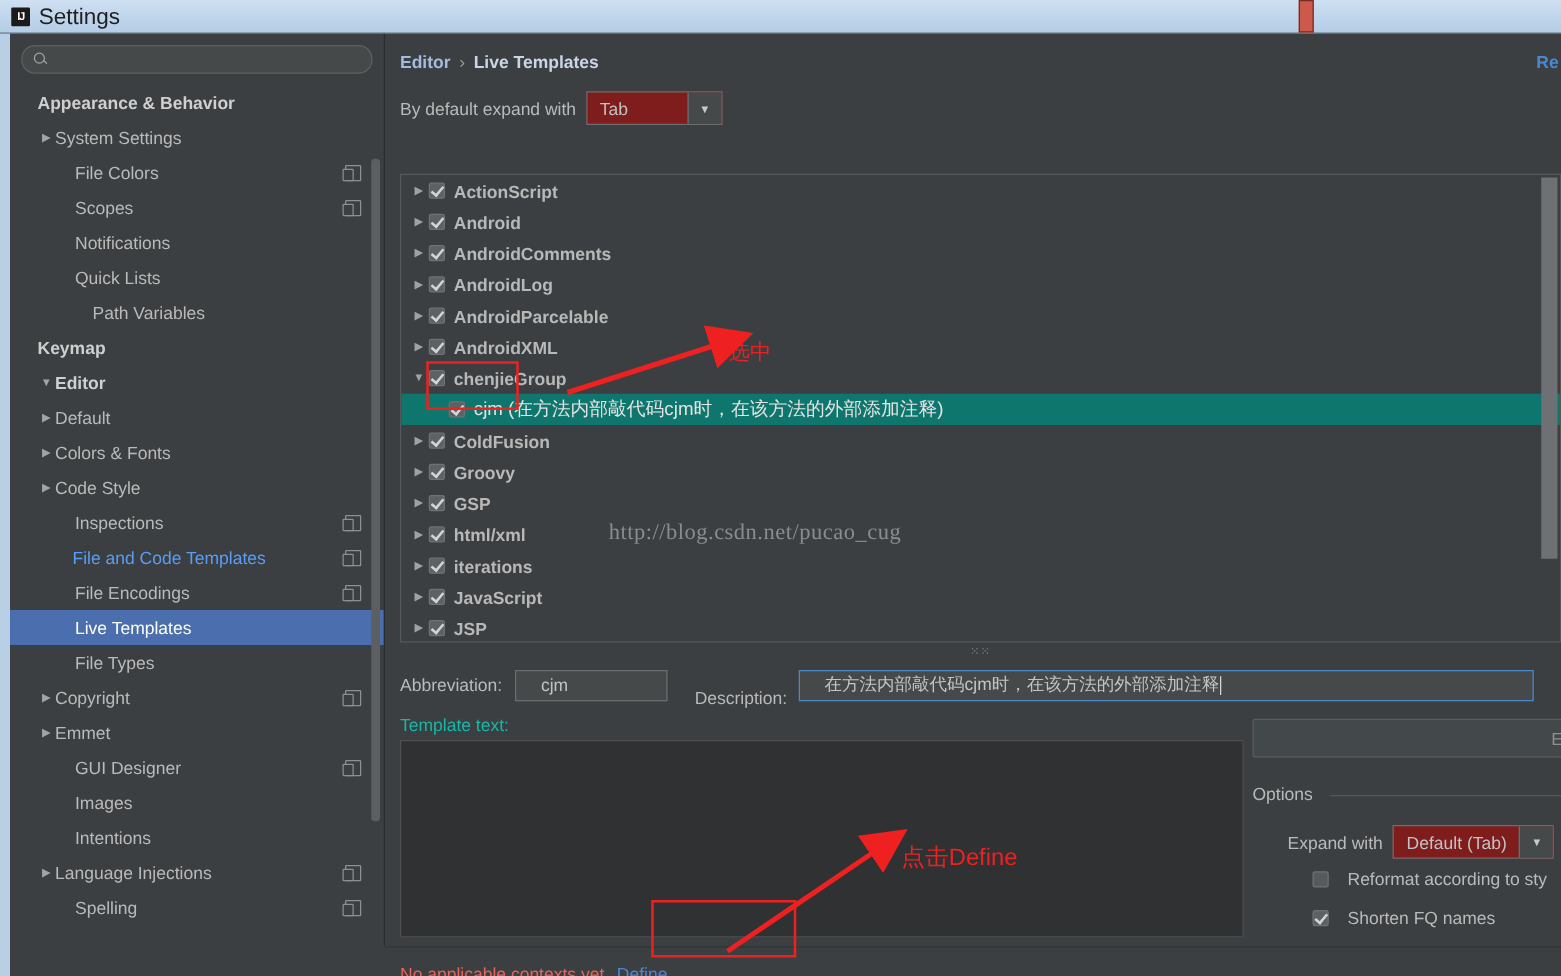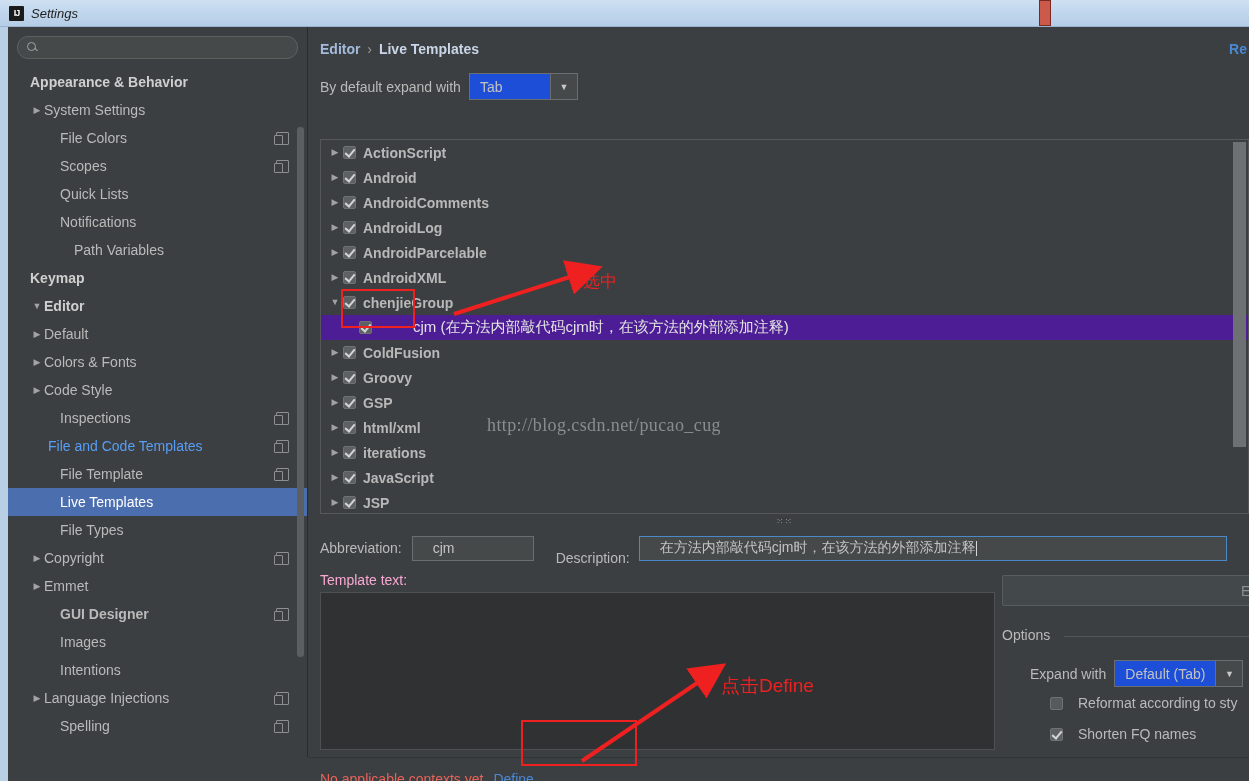--- a/index.html
+++ b/index.html
@@ -21,21 +21,21 @@
     display: flex; align-items: center; gap: 7px;
     padding-left: 9px;
     box-sizing: border-box;
   }
   .title-icon {
     width: 15px; height: 15px; background: #1b1b1b; border-radius: 1px;
     display: flex; align-items: center; justify-content: center;
     color: #ffffff; font-size: 9px; font-weight: bold; letter-spacing: -1px;
     font-family: "Liberation Sans", sans-serif;
   }
-  .title-text { font-size: 13px; color: #1f1f1f; font-family: "Liberation Sans", sans-serif; font-style: italic; }
+  .title-text { font-size: 18px; color: #1f1f1f; font-family: "Liberation Sans", sans-serif; }
   .win-close {
     position: absolute; right: 0; top: 0; width: 10px; height: 24px;
     background: #cc5a4a; border: 1px solid #7a2a20;
   }
 
   
   .dialog {
     position: absolute; left: 0; top: 27px; width: 1249px; height: 754px;
     background: #3c3f41;
   }
@@ -117,21 +117,21 @@
     font-size: 14px; font-weight: bold; color: #4a88d4;
   }
 
   .expand-row {
     position: absolute; left: 12px; top: 46px;
     display: flex; align-items: center; gap: 8px;
   }
   .expand-label { font-size: 14px; color: #bababa; }
   .combo {
     display: inline-flex; height: 25px; border: 1px solid #6b6e70;
-    background: #1d4ed8; align-items: stretch;
+    background: #7f1d1d; align-items: stretch;
   }
   .combo .val {
     display: flex; align-items: center; padding: 0 10px;
     font-size: 14px; color: #c2c2c2; min-width: 60px;
   }
   .combo .arr {
     width: 26px; border-left: 1px solid #6b6e70; display: flex;
     align-items: center; justify-content: center; color: #c8c8c8; font-size: 9px;
     background: #45494a;
   }
@@ -157,21 +157,21 @@
   }
   .cb.checked::after {
     content: ""; position: absolute; left: 3px; top: 0px;
     width: 4px; height: 8px; border: solid #d4d4d4;
     border-width: 0 2px 2px 0; transform: rotate(40deg);
   }
   .cb.unchecked { background: #565a5c; }
   .tmpl-row .name { font-size: 14px; font-weight: bold; color: #b8b8b8; }
   .tmpl-row.child { padding-left: 38px; }
   .tmpl-row.child .name { font-weight: normal; font-size: 15px; color: #cccccc; }
-  .tmpl-row.selected { background: #4c1d95; gap: 34px; }
+  .tmpl-row.selected { background: #0f766e; }
   .tmpl-row.selected .name { color: #e3e3e3; }
   .tmpl-row.selected .cb { background: #5d6164; }
   .watermark {
     position: absolute; left: 166px; top: 275px;
     font-family: "Liberation Serif", "DejaVu Serif", serif;
     font-size: 18px; color: #8a8d8f; letter-spacing: 0.4px;
   }
   .tree-scroll {
     position: absolute; right: 2px; top: 2px; width: 13px; height: 305px;
     background: #6e7173; border-radius: 0px;
@@ -199,21 +199,21 @@
   }
   .text-field.focused { border: 1px solid #4b88c9; }
   #abbrev-field { width: 122px; margin-left: 10px; }
   #descr-field { width: 588px; margin-left: 9px; position: relative; }
   .caret {
     display: inline-block; width: 1px; height: 15px; background: #d6d6d6;
     margin-left: 1px;
   }
 
   .tmpl-text-label {
-    position: absolute; left: 12px; top: 545px; font-size: 14px; color: #f9a8d4;
+    position: absolute; left: 12px; top: 545px; font-size: 14px; color: #14b8a6;
   }
   .tmpl-text-area {
     position: absolute; left: 12px; top: 565px; width: 675px; height: 158px;
     background: #2f3133; border: 1px solid #4e5052; box-sizing: border-box;
   }
 
   
   .edit-vars-btn {
     position: absolute; left: 694px; top: 548px; width: 560px; height: 29px;
     border: 1px solid #5a5d5f; background: #43484a; border-radius: 2px;
@@ -291,25 +291,25 @@
             <span class="lbl">File Colors</span>
             <span class="copy-badge"></span>
           </div>
           <div class="trow" style="padding-left: 38px;">
             <span class="arrow"></span>
             <span class="lbl">Scopes</span>
             <span class="copy-badge"></span>
           </div>
           <div class="trow" style="padding-left: 38px;">
             <span class="arrow"></span>
+            <span class="lbl">Notifications</span>
+          </div>
+          <div class="trow" style="padding-left: 38px;">
+            <span class="arrow"></span>
             <span class="lbl">Quick Lists</span>
-          </div>
-          <div class="trow" style="padding-left: 38px;">
-            <span class="arrow"></span>
-            <span class="lbl">Notifications</span>
           </div>
           <div class="trow" style="padding-left: 52px;">
             <span class="arrow"></span>
             <span class="lbl">Path Variables</span>
           </div>
           <div class="trow bold" style="padding-left: 22px;">
             <span class="arrow" style="width: 0px; flex-basis: 0px;"></span>
             <span class="lbl">Keymap</span>
           </div>
           <div class="trow bold" style="padding-left: 22px;">
@@ -326,48 +326,48 @@
           </div>
           <div class="trow" style="padding-left: 22px;">
             <span class="arrow">▶</span>
             <span class="lbl">Code Style</span>
           </div>
           <div class="trow" style="padding-left: 38px;">
             <span class="arrow"></span>
             <span class="lbl">Inspections</span>
             <span class="copy-badge"></span>
           </div>
-          <div class="trow link" style="padding-left: 26px;">
+          <div class="trow link" style="padding-left: 36px;">
             <span class="arrow"></span>
             <span class="lbl">File and Code Templates</span>
             <span class="copy-badge"></span>
           </div>
           <div class="trow" style="padding-left: 38px;">
             <span class="arrow"></span>
-            <span class="lbl">File Template</span>
+            <span class="lbl">File Encodings</span>
             <span class="copy-badge"></span>
           </div>
           <div class="trow sel" style="padding-left: 38px;">
             <span class="arrow"></span>
             <span class="lbl">Live Templates</span>
           </div>
           <div class="trow" style="padding-left: 38px;">
             <span class="arrow"></span>
             <span class="lbl">File Types</span>
           </div>
           <div class="trow" style="padding-left: 22px;">
             <span class="arrow">▶</span>
             <span class="lbl">Copyright</span>
             <span class="copy-badge"></span>
           </div>
           <div class="trow" style="padding-left: 22px;">
             <span class="arrow">▶</span>
             <span class="lbl">Emmet</span>
           </div>
-          <div class="trow" style="padding-left: 38px; font-weight: bold;">
+          <div class="trow" style="padding-left: 38px;">
             <span class="arrow"></span>
             <span class="lbl">GUI Designer</span>
             <span class="copy-badge"></span>
           </div>
           <div class="trow" style="padding-left: 38px;">
             <span class="arrow"></span>
             <span class="lbl">Images</span>
           </div>
           <div class="trow" style="padding-left: 38px;">
             <span class="arrow"></span>

